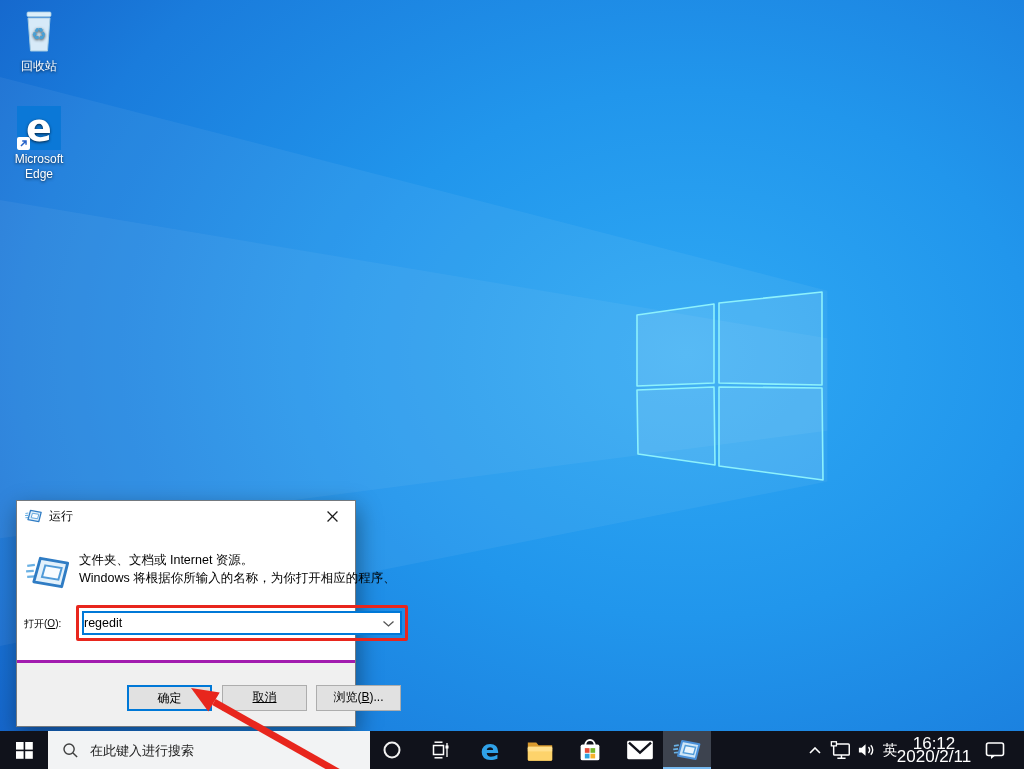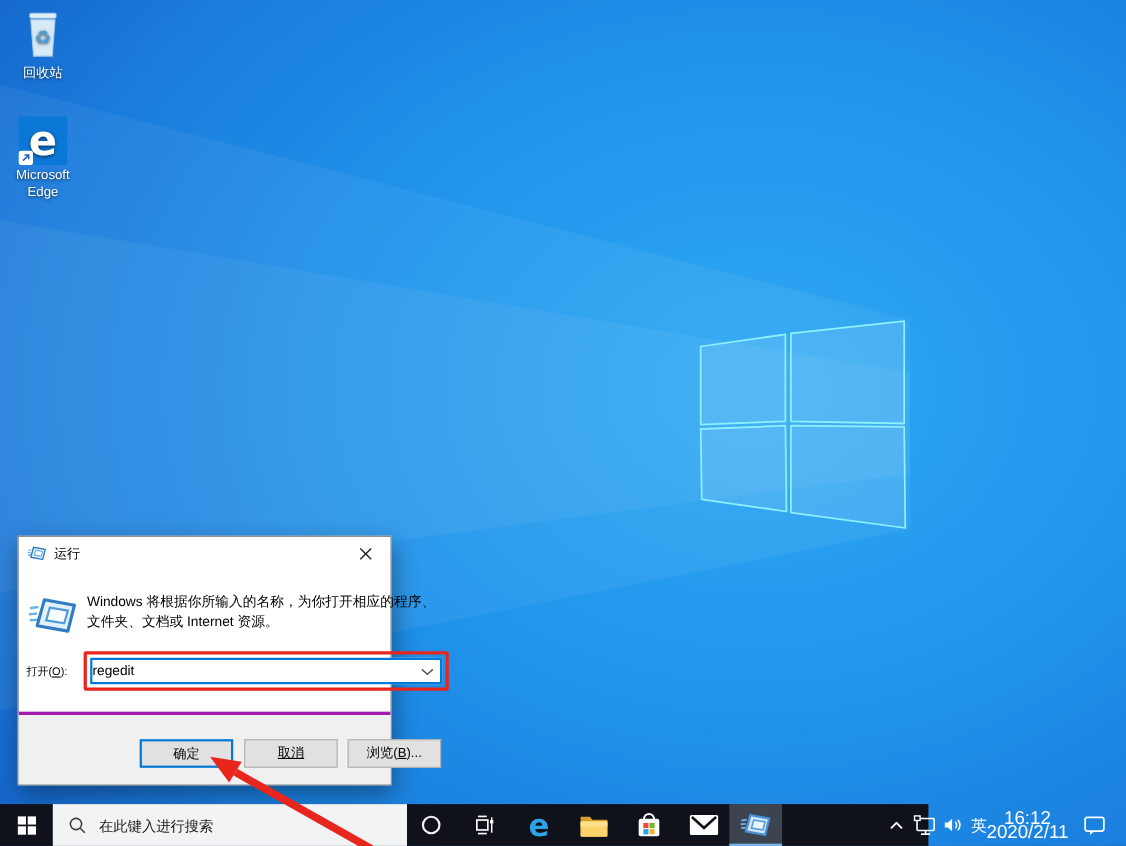--- a/index.html
+++ b/index.html
@@ -22,21 +22,21 @@
   .dicon{ position:absolute; width:64px; text-align:center; color:#fff;
     font-size:12px; text-shadow:0 1px 3px rgba(0,0,0,.7); cursor:default; }
   .dicon .lbl{ margin-top:2px; line-height:15px; }
   .edge-tile{ position:relative; width:44px; height:44px; margin:0 auto;
     background:#0b78d7; display:flex; align-items:center; justify-content:center; }
   .edge-tile .e{ color:#fff; font-weight:bold; font-size:38px; line-height:40px;
     font-family:"DejaVu Sans",sans-serif; }
   .sc-badge{ position:absolute; left:0; bottom:0; width:13px; height:13px;
     background:#fff; border-radius:2px; display:flex; align-items:center; justify-content:center; }
   
-  .dlg{ position:absolute; left:16px; top:487px; width:340px; height:227px;
+  .dlg{ position:absolute; left:16px; top:500px; width:340px; height:227px;
     background:#fff; border:1px solid #73797f; box-shadow:2px 8px 22px rgba(0,0,0,.4);
     font-size:12px; color:#000; }
   .dlg-title{ height:30px; display:flex; align-items:center; padding-left:8px; gap:7px; }
   .dlg-title .t{ font-size:12px; }
   .close-btn{ position:absolute; right:0; top:0; width:45px; height:30px;
     display:flex; align-items:center; justify-content:center; cursor:default; }
   .desc{ position:absolute; left:62px; top:51px; width:325px; line-height:17.5px; font-size:12.5px; }
   .runicon-big{ position:absolute; left:9px; top:54px; }
   .open-label{ position:absolute; left:7px; top:116px; font-size:10px; }
   .u{ text-decoration:underline; }
@@ -50,21 +50,21 @@
   .dlg-footer{ position:absolute; left:0; right:0; top:159px; bottom:0;
     background:#f0f0f0; border-top:3px solid #a21caf; }
   .btn{ position:absolute; top:22px; width:85px; height:26px; background:#e1e1e1;
     border:1px solid #adadad; font-size:12px; text-align:center; line-height:23px; cursor:default; }
   .btn-ok{ left:110px; border:2px solid #0078d7; }
   .btn-cancel{ left:205px;text-decoration:underline; }
   .btn-browse{ left:299px; }
   
   .anno{ position:absolute; inset:0; z-index:40; pointer-events:none; }
   
-  .taskbar{ position:absolute; left:0; top:731px; width:844px; height:38px;
+  .taskbar{ position:absolute; left:0; top:731px; width:1024px; height:38px;
     background:#10121b; color:#fff; z-index:20; }
   .tb{ position:absolute; top:0; height:38px; display:flex; align-items:center; justify-content:center; }
   .tb-start{ left:0; width:48px; }
   .tb-search{ left:48px; width:322px; background:#f2f3f4; justify-content:flex-start;
     padding-left:14px; gap:11px; }
   .tb-search input{ flex:1; border:none; outline:none; background:transparent;
     font:13px "Liberation Sans","DejaVu Sans",sans-serif; color:#1b1b1b; }
   .tb-search input::placeholder{ color:#1b1b1b; opacity:1; }
   .tb-cortana{ left:368px; width:48px; }
   .tb-taskview{ left:416px; width:48px; }
@@ -144,22 +144,22 @@
       <g stroke="#6ab1e4" stroke-width="2">
           <line x1="1" y1="10" x2="8" y2="9"></line>
           <line x1="0" y1="15" x2="7" y2="14.5"></line>
           <line x1="1" y1="20" x2="8" y2="19.5"></line>
         </g>
       <polygon points="13,3 38,7.5 32.5,29 7,24.5" fill="#e3f1fb" stroke="#2f7cc4" stroke-width="2.6" stroke-linejoin="round"></polygon>
       <polygon points="17.5,9.5 32.5,12 29.5,22.5 14.5,20" fill="#f8fcff" stroke="#4f9ad8" stroke-width="1.8"></polygon>
     </svg>
 
     <div class="desc">
+      <div>文件夹、文档或 Internet 资源。</div>
       <div>Windows 将根据你所输入的名称，为你打开相应的程序、</div>
-      <div>文件夹、文档或 Internet 资源。</div>
     </div>
 
     <div class="open-label"><span>打开(</span><span class="u">O</span><span>):</span></div>
 
     <div class="combo">
       <input type="text" value="regedit" style="">
       <svg class="chev" width="11" height="6" viewBox="0 0 11 6">
         <polyline points="0.5,0.5 5.5,5 10.5,0.5" fill="none" stroke="#555" stroke-width="1.3"></polyline>
       </svg>
     </div>

